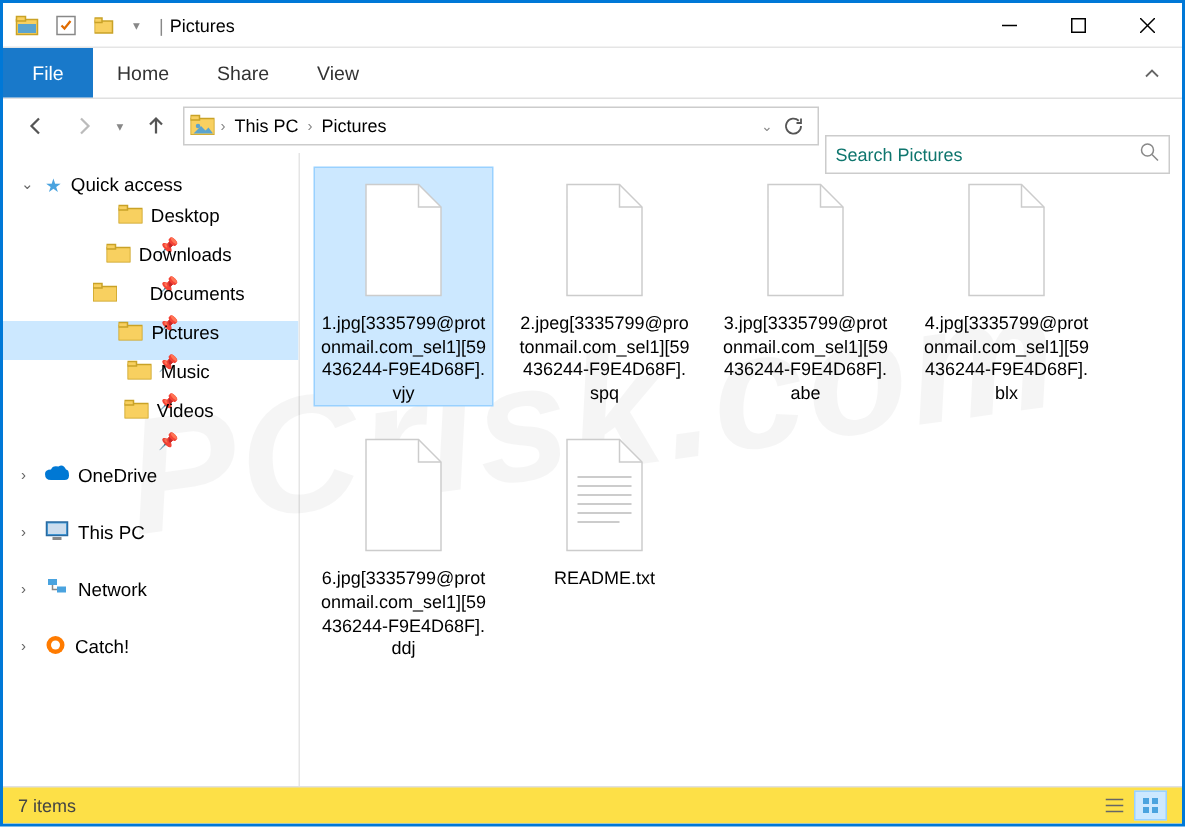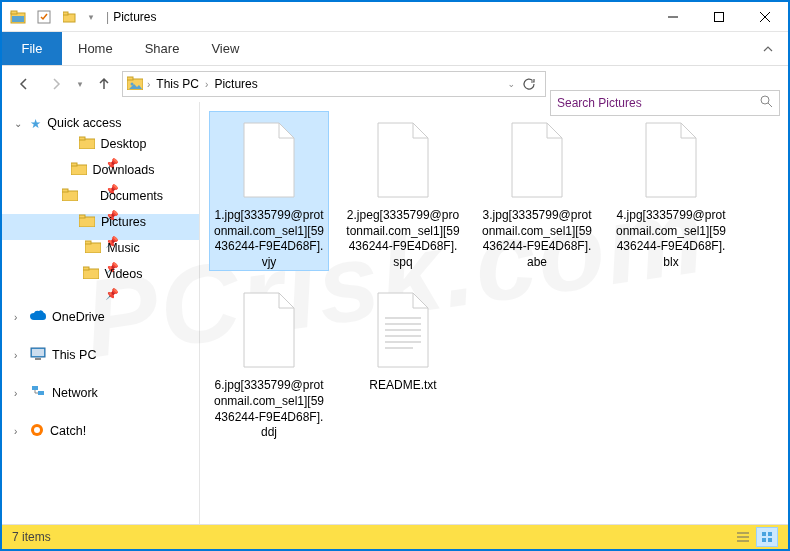--- a/index.html
+++ b/index.html
@@ -22,21 +22,21 @@
 
 
 .navbar { height: 36px; display: flex; align-items: center; padding: 4px 8px; gap: 4px; }
 .nav-btn { width: 28px; height: 28px; display: flex; align-items: center; justify-content: center; color: #555; border-radius: 2px; }
 .nav-btn.disabled { color: #bbb; }
 .addressbar { flex: 1; height: 26px; border: 1px solid #ccc; display: flex; align-items: center; padding: 0 4px; gap: 4px; font-size: 12px; }
 .addressbar .crumb { display: flex; align-items: center; gap: 4px; padding: 0 2px; }
 .addressbar .chev { color: #888; font-size: 10px; }
 .addr-controls { display: flex; align-items: center; gap: 2px; margin-left: auto; }
 .refresh-btn { width: 24px; height: 24px; display: flex; align-items: center; justify-content: center; color: #555; }
-.searchbox { width: 230px; height: 26px; border: 1px solid #ccc; display: flex; align-items: center; padding: 0 6px; font-size: 12px; color: #701a75; justify-content: space-between; margin-top: 37px; }
+.searchbox { width: 230px; height: 26px; border: 1px solid #ccc; display: flex; align-items: center; padding: 0 6px; font-size: 12px; color: #0f766e; justify-content: space-between; margin-top: 37px; }
 
 
 .main { display: flex; height: 424px; }
 .sidebar { width: 198px; border-right: 1px solid #e5e5e5; padding: 8px 0; overflow: hidden; }
 .sidebar .tree-item { display: flex; align-items: center; height: 26px; font-size: 12.5px; padding-left: 16px; gap: 6px; }
 .sidebar .tree-item.sub { padding-left: 38px; justify-content: space-between; padding-right: 14px; flex-direction: column; }
 .sidebar .tree-item.selected { background: #cce8ff; }
 .sidebar .tree-item .pin { color: #999; font-size: 11px; }
 .sidebar .exp { width: 10px; color: #666; font-size: 10px; }
 .sidebar .tree-item:not(.sub) .exp { margin-left: -4px; }

